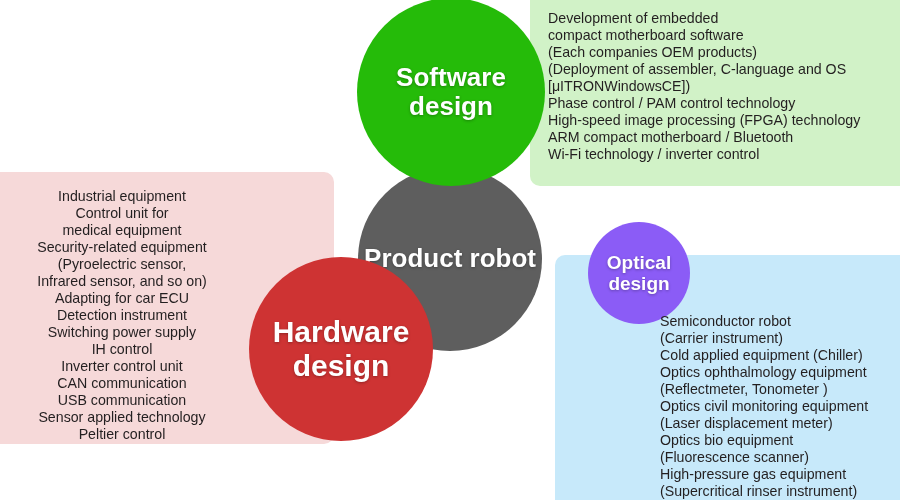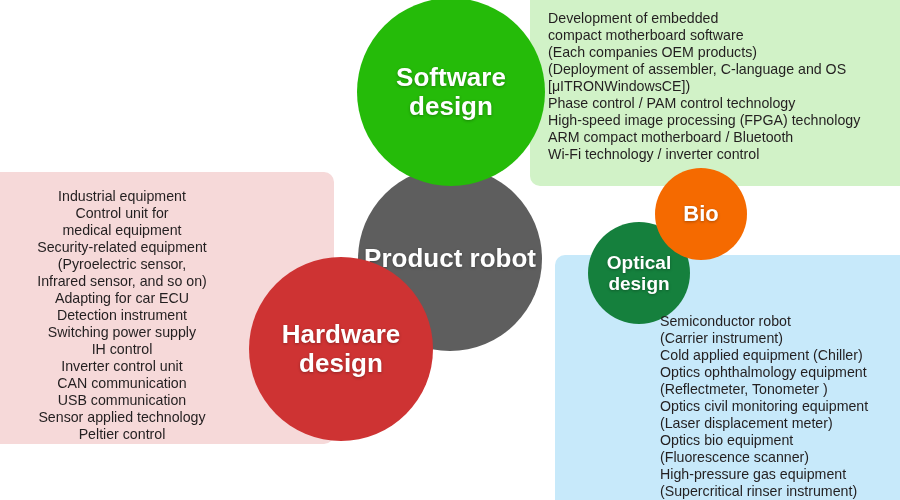--- a/index.html
+++ b/index.html
@@ -106,39 +106,39 @@
     background: #25bb09;
     font-size: 26px;
     z-index: 3;
   }
   #circle-hardware {
     left: 249px;
     top: 257px;
     width: 184px;
     height: 184px;
     background: #ce3333;
-    font-size: 26px;
+    font-size: 30px;
     z-index: 3;
     align-items: center;
   }
   #circle-mechanical {
     left: 472px;
     top: 255px;
     width: 185px;
     height: 185px;
     background: #059ce6;
     font-size: 26px;
     z-index: 3;
   }
   #circle-optical {
     left: 588px;
     top: 222px;
     width: 102px;
     height: 102px;
-    background: #15803d;
+    background: #8b5cf6;
     font-size: 19px;
     z-index: 4;
     justify-content: flex-end;
   }
   #circle-bio {
     left: 655px;
     top: 168px;
     width: 92px;
     height: 92px;
     background: #f56a00;
@@ -174,23 +174,20 @@
     <span class="circle-label">Hardware
 design</span>
   </div>
 
 
   <div class="circle" id="circle-optical">
     <span class="circle-label">Optical
 design</span>
   </div>
 
-  <div class="circle" id="circle-bio">
-    <span class="circle-label">Bio</span>
-  </div>
 
   <div class="panel-text" id="text-software">Development of embedded
 compact motherboard software
 (Each companies OEM products)
 (Deployment of assembler, C-language and OS
 [μITRONWindowsCE])
 Phase control / PAM control technology
 High-speed image processing (FPGA) technology
 ARM compact motherboard / Bluetooth
 Wi-Fi technology / inverter control</div>

